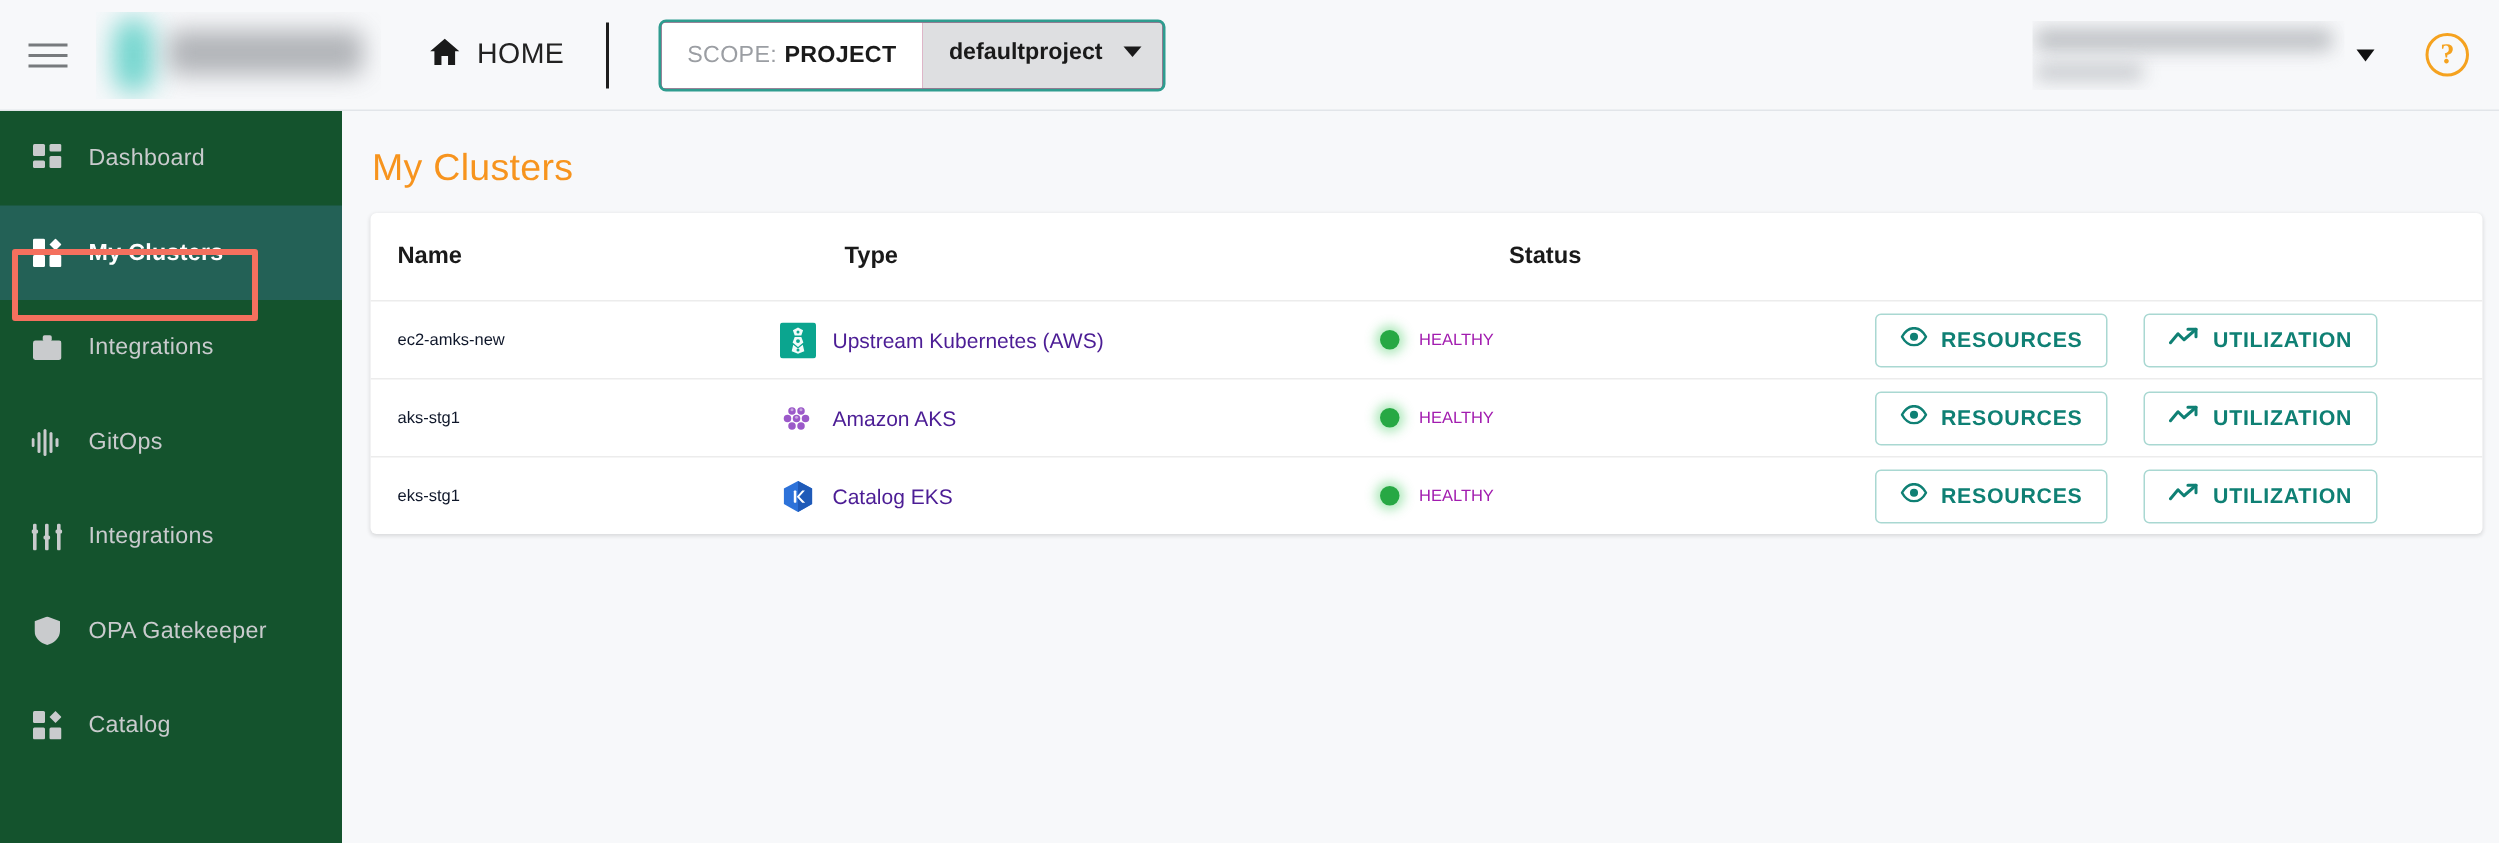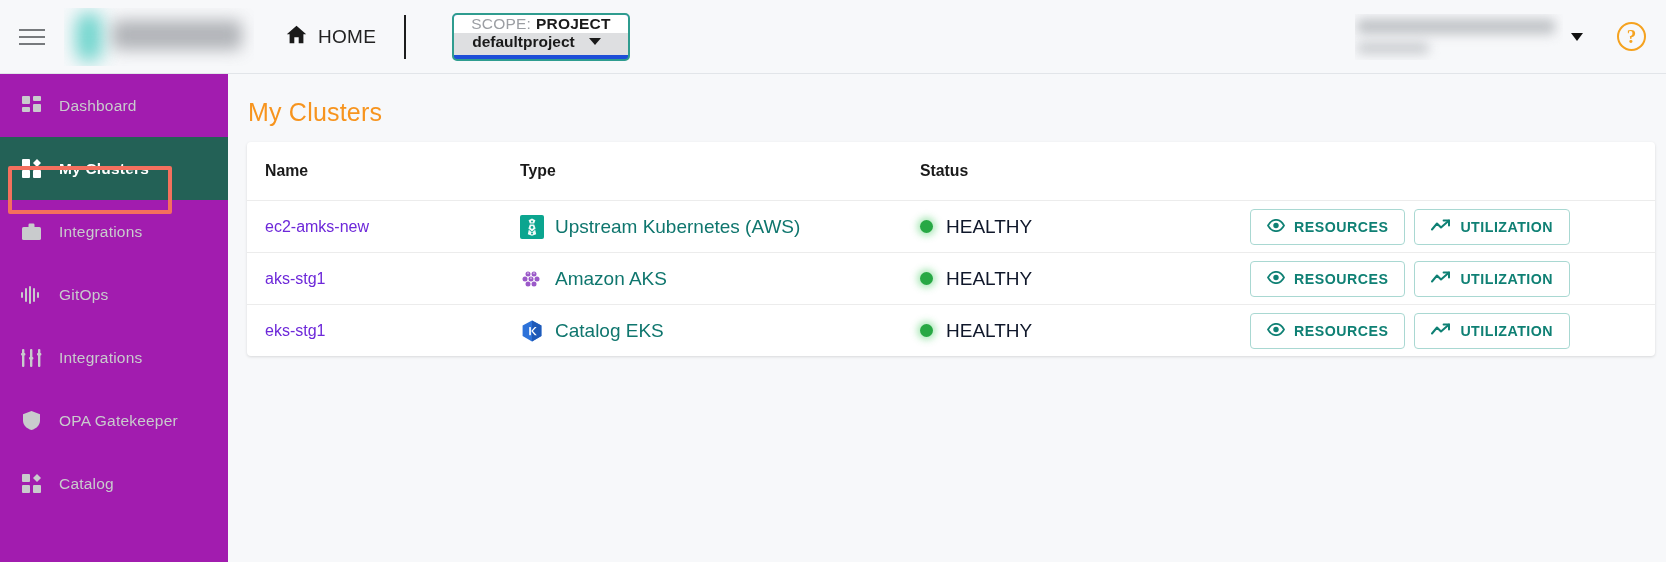--- a/index.html
+++ b/index.html
@@ -41,23 +41,23 @@
 
   .home-link {
     margin-left: 32px; display: flex; align-items: center; gap: 11px;
     cursor: pointer; color: #222;
   }
   .home-link .label { font-size: 19px; letter-spacing: .3px; color: #222; }
 
   .vdiv { margin-left: 28px; width: 2px; height: 44px; background: #1d1d1d; }
 
   .scope-box {
-    margin-left: 46px; height: 48px; display: flex; align-items: stretch;
+    margin-left: 33px; height: 48px; display: flex; align-items: stretch;
     border: 2px solid #2f9c8f; border-radius: 5px; overflow: hidden;
-    background: #1d4ed8; cursor: pointer; flex-direction: column;
+    background: #be185d; cursor: pointer;
   }
   .scope-left {
     background: #fff; display: flex; align-items: center; padding: 0 17px;
     font-size: 15.5px; letter-spacing: .2px; gap: 5px;
   }
   .scope-left .k { color: #9b9ea3; font-weight: 400; }
   .scope-left .v { color: #1a1a1a; font-weight: 700; }
   .scope-right {
     background: #dedfe1; display: flex; align-items: center; gap: 14px;
     padding: 0 14px 4px 18px; font-size: 15.5px; font-weight: 700; color: #1a1a1a;
@@ -91,21 +91,21 @@
     border: 2.4px solid #f5a21f; color: #f5a21f;
     display: flex; align-items: center; justify-content: center;
     font-size: 19px; font-weight: 700; cursor: pointer;
     font-family: "Liberation Serif", serif;
   }
 
   
   .sidebar {
     position: absolute; left: 0; top: 74px;
     width: 264px; height: 488px;
-    background: #a21caf;
+    background: #14532d;
   }
   .nav-item {
     position: relative; height: 63px; display: flex; align-items: center;
     padding-left: 14px; cursor: pointer;
   }
   .nav-item .ico {
     width: 34px; display: flex; align-items: center; justify-content: center;
     color: #c9cbcd; flex: none;
   }
   .nav-item .txt {
@@ -140,27 +140,27 @@
     width: 1408px;
     background: #fff; border-radius: 4px;
     box-shadow: 0 1px 3px rgba(0,0,0,.13);
     overflow: hidden;
   }
 
   .row {
     display: flex; align-items: center; height: 52px;
     border-top: 1px solid #ececec; padding-left: 18px;
   }
-  .row:first-child { border-top: none; height: 56px; }
+  .row:first-child { border-top: none; height: 56px; gap: 43px; }
   .row.head { height: 58px; border-top: none; }
 
-  .c-name  { width: 255px; font-size: 16px; color: #6d28d9; }
-  .c-type  { width: 400px; font-size: 19px; color: #0f766e; display:flex; align-items:center; gap:11px; }
-  .c-status{ width: 330px; font-size: 19px; color: #0f172a; display:flex; align-items:center; gap:13px; }
-  .c-act   { flex: 1; display: flex; align-items: center; gap: 9px; }
+  .c-name  { width: 255px; font-size: 11px; color: #0f172a; }
+  .c-type  { width: 400px; font-size: 14px; color: #4c1d95; display:flex; align-items:center; gap:11px; }
+  .c-status{ width: 330px; font-size: 11px; color: #a21caf; display:flex; align-items:center; gap:13px; }
+  .c-act   { flex: 1; display: flex; align-items: center; gap: 24px; }
 
   .row.head .c-name, .row.head .c-type, .row.head .c-status {
     font-weight: 700; font-size: 15.8px; color: #1a1a1a;
   }
 
   .dot-healthy {
     width: 13px; height: 13px; border-radius: 50%;
     background: #27a844; box-shadow: 0 0 7px 3px rgba(60,200,90,.42);
   }
 

